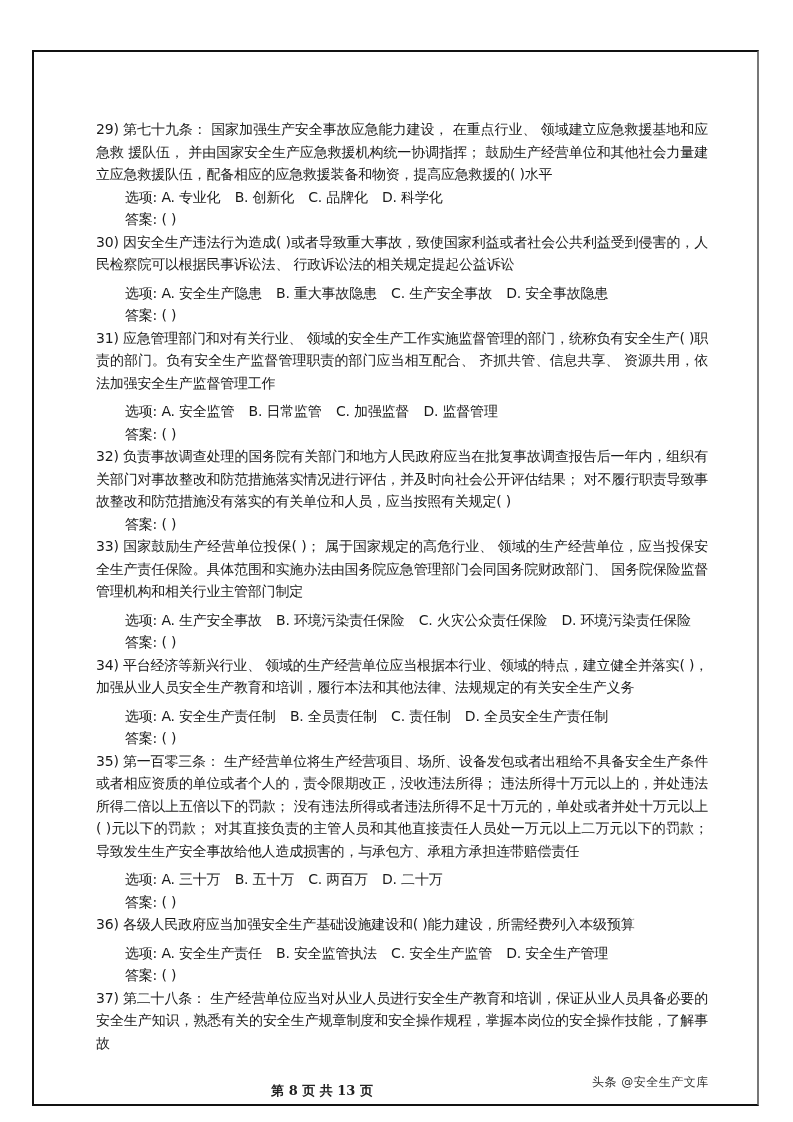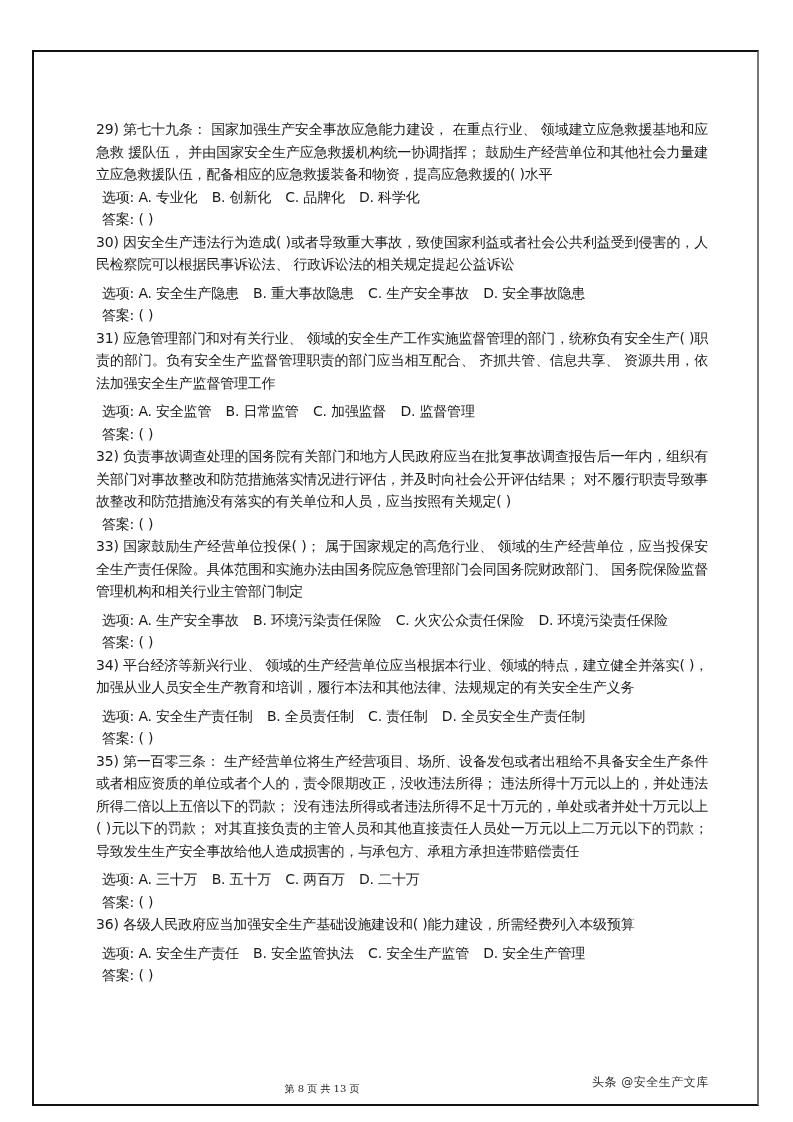--- a/index.html
+++ b/index.html
@@ -13,27 +13,27 @@
       width: 727px; height: 1056px;
       border: 2px solid #111; box-sizing: border-box;
       border-right-color: #777;
     }
     .content {
       position: absolute; left: 96px; top: 118px; width: 612px;
       font-size: 14px; line-height: 22.5px; letter-spacing: -0.2px;
     }
     .q { margin: 0; }
     .q-stem { display: block; text-align: justify; }
-    .q-options, .q-answer { display: block; padding-left: 6px; }
+    .q-options, .q-answer { display: block; padding-left: 6px; margin-left: 23px; }
     .gap-before-options { margin-top: 6px; }
     .q-options span.opt { margin-right: 10px; }
     .footer-page {
       position: absolute; top: 1082px; left: 0; width: 644px;
       text-align: center; font-family: "DejaVu Serif", "Liberation Serif", serif;
-      font-size: 10px; color: #222;
+      font-size: 13px; color: #222; font-weight: bold;
     }
     .watermark {
       position: absolute; left: 592px; top: 1074px;
       font-size: 12px; color: #333; letter-spacing: 0.5px;
       text-shadow: 0 0 2px #fff, 0 0 2px #fff;
     }
   </style>
 </head>
 <body>
 
@@ -147,17 +147,20 @@
       <span class="opt">B. 安全监管执法</span>
       <span class="opt">C. 安全生产监管</span>
       <span class="opt">D. 安全生产管理</span>
     </span>
     <span class="q-answer">
       <span>答案:</span>
       <span>(    )</span>
     </span>
   </div>
 
+  <div class="q">
+    <span class="q-stem">37)  第二十八条：  生产经营单位应当对从业人员进行安全生产教育和培训，保证从业人员具备必要的安全生产知识，熟悉有关的安全生产规章制度和安全操作规程，掌握本岗位的安全操作技能，了解事故</span>
+  </div>
 
 </div>
 
 <div class="footer-page">第 8 页 共 13 页</div>
 <div class="watermark">头条 @安全生产文库</div>
 
 </body></html>

